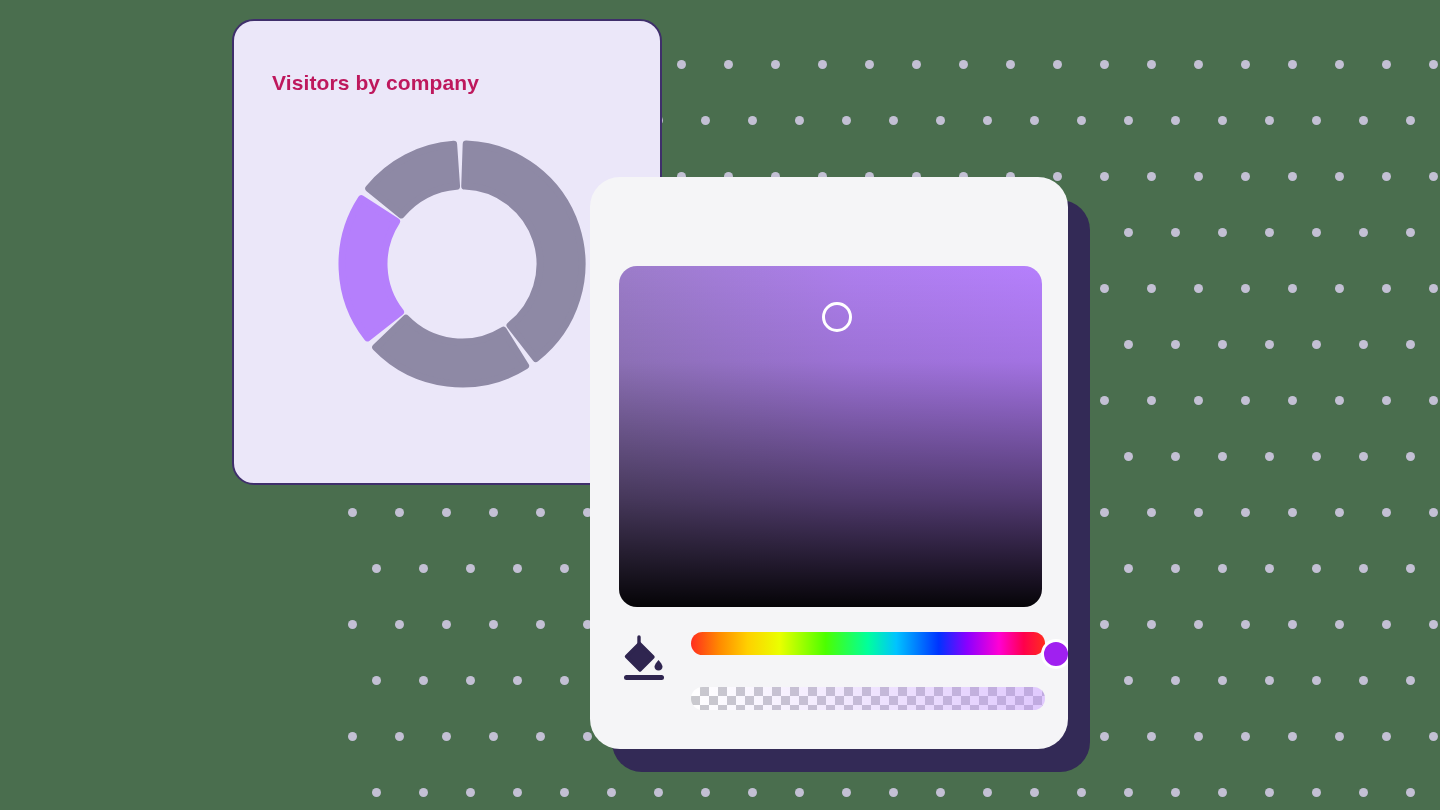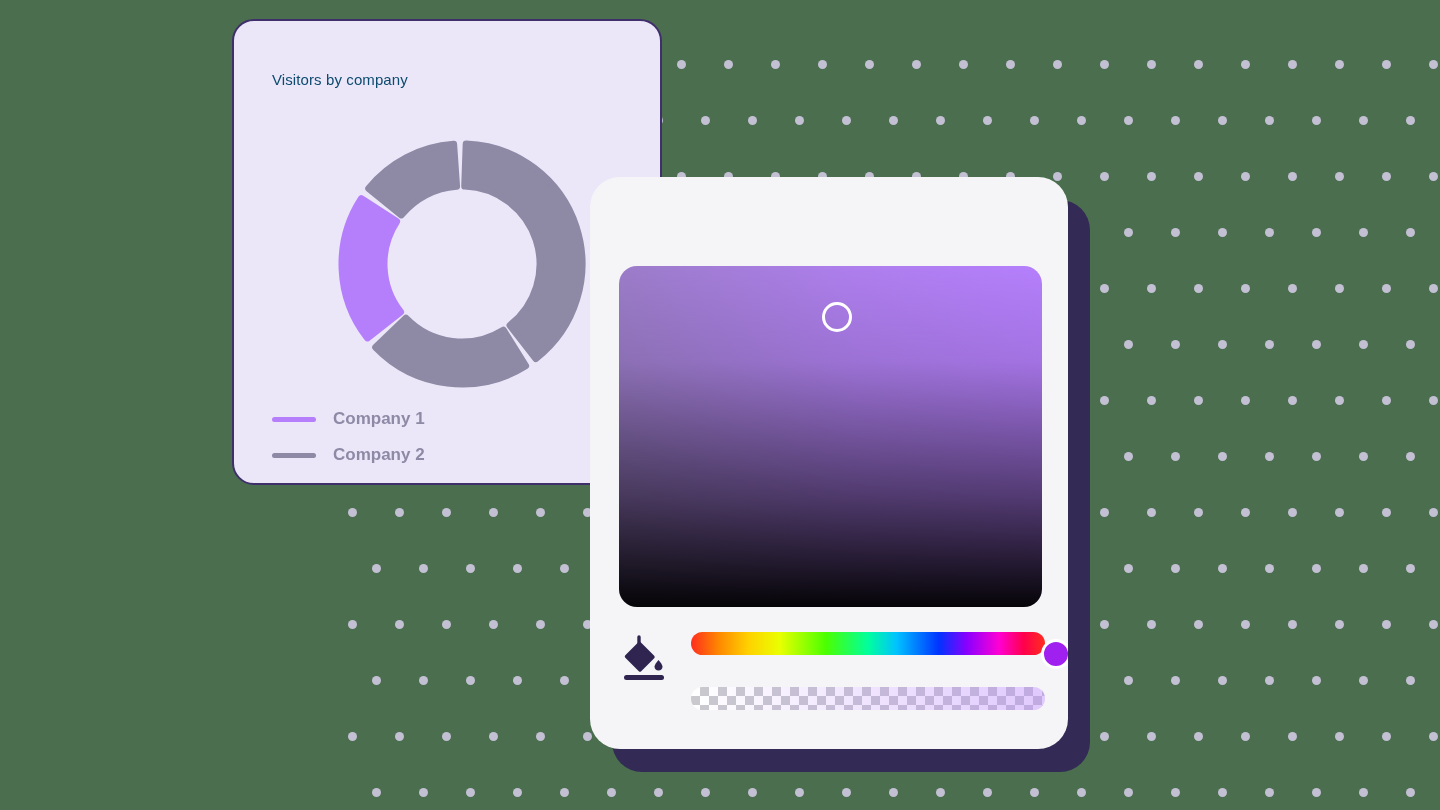--- a/index.html
+++ b/index.html
@@ -51,23 +51,23 @@
     background: #ebe7f9;
     border: 2px solid #3f2f6b;
     border-radius: 22px;
     overflow: hidden;
   }
 
   #chart-title {
     position: absolute;
     left: 38px;
     top: 50px;
-    font-size: 15px;
-    font-weight: normal;
-    color: #0c4a6e;
+    font-size: 21px;
+    font-weight: bold;
+    color: #be185d;
     letter-spacing: 0.1px;
   }
 
   #donut-wrap {
     position: absolute;
     left: 98px;
     top: 113px;
     width: 260px;
     height: 260px;
   }
@@ -264,30 +264,20 @@
       <svg width="260" height="260" viewBox="0 0 260 260">
         <g id="donut-segments">
             <path d="M 134.18793960430014 10.073100757708502 A 120 120 0 0 1 203.87937703907897 224.56129043280663 L 178.02159507540134 191.46483878132432 A 78 78 0 0 0 132.7221607427951 52.04751549251053 Z" fill="#8e89a5" stroke="#8e89a5" stroke-width="7" stroke-linejoin="round"></path>
             <path d="M 193.5903117079846 231.7657715387711 A 120 120 0 0 1 43.67922395936186 213.35900445507966 L 73.89149557358522 184.18335289580176 A 78 78 0 0 0 171.33370261019 196.14775150020122 Z" fill="#8e89a5" stroke="#8e89a5" stroke-width="7" stroke-linejoin="round"></path>
             <path d="M 35.43870956719337 203.879377039079 A 120 120 0 0 1 29.359531846549118 64.64331579819675 L 64.58369570025692 87.51815526882788 A 78 78 0 0 0 68.53516121867568 178.02159507540136 Z" fill="#b57ffc" stroke="#b57ffc" stroke-width="7" stroke-linejoin="round"></path>
             <path d="M 36.7424846251635 54.48155307401949 A 120 120 0 0 1 121.62922315070493 10.292313968821091 L 124.5589950479582 52.19000407973371 A 78 78 0 0 0 69.38261500635627 80.91300949811267 Z" fill="#8e89a5" stroke="#8e89a5" stroke-width="7" stroke-linejoin="round"></path>
           </g>
       </svg>
     </div>
 
-    <div id="legend">
-      <div class="legend-row">
-        <span class="legend-swatch" style="background:#b57ffc"></span>
-        <span class="legend-label">Company 1</span>
-      </div>
-      <div class="legend-row">
-        <span class="legend-swatch" style="background:#8e89a5"></span>
-        <span class="legend-label">Company 2</span>
-      </div>
-    </div>
 
   </div>
 
   <div id="picker-shadow" style="background: rgb(51, 42, 86);"></div>
 
   <div id="picker-card" style="background: rgb(245, 245, 247);">
 
 
     <div id="sv-area" style="background-color: rgb(181, 127, 252);">
       <div id="sv-handle"></div>

